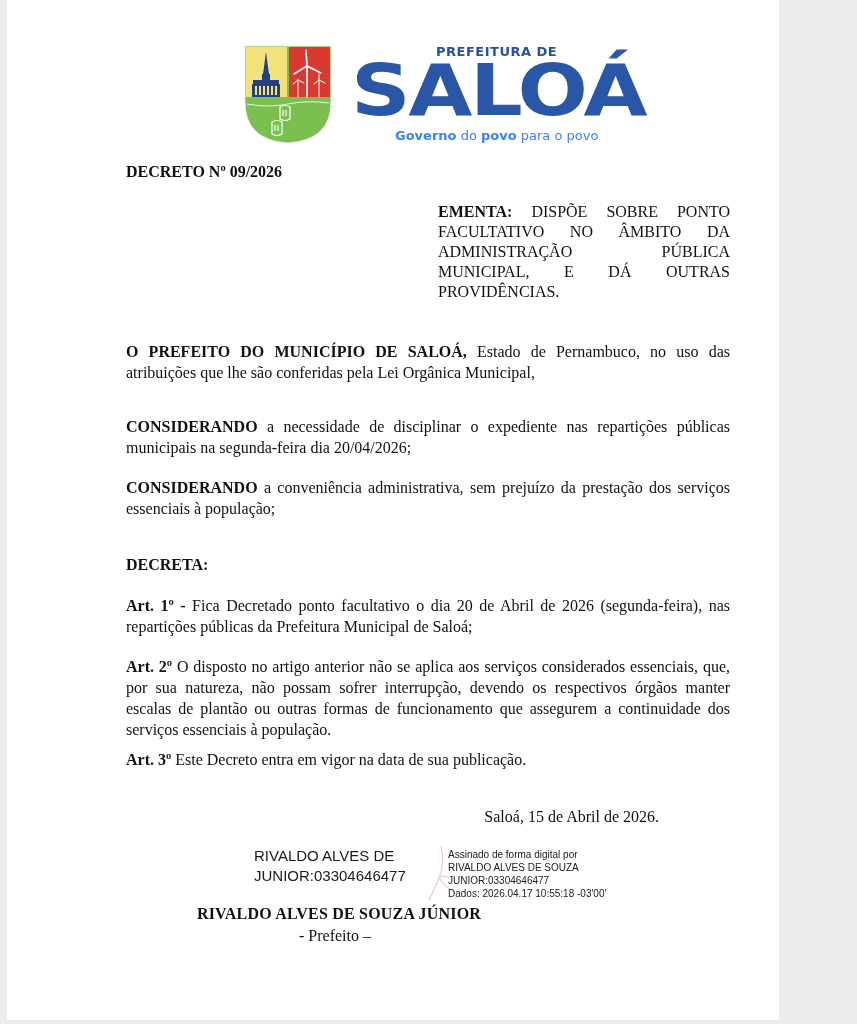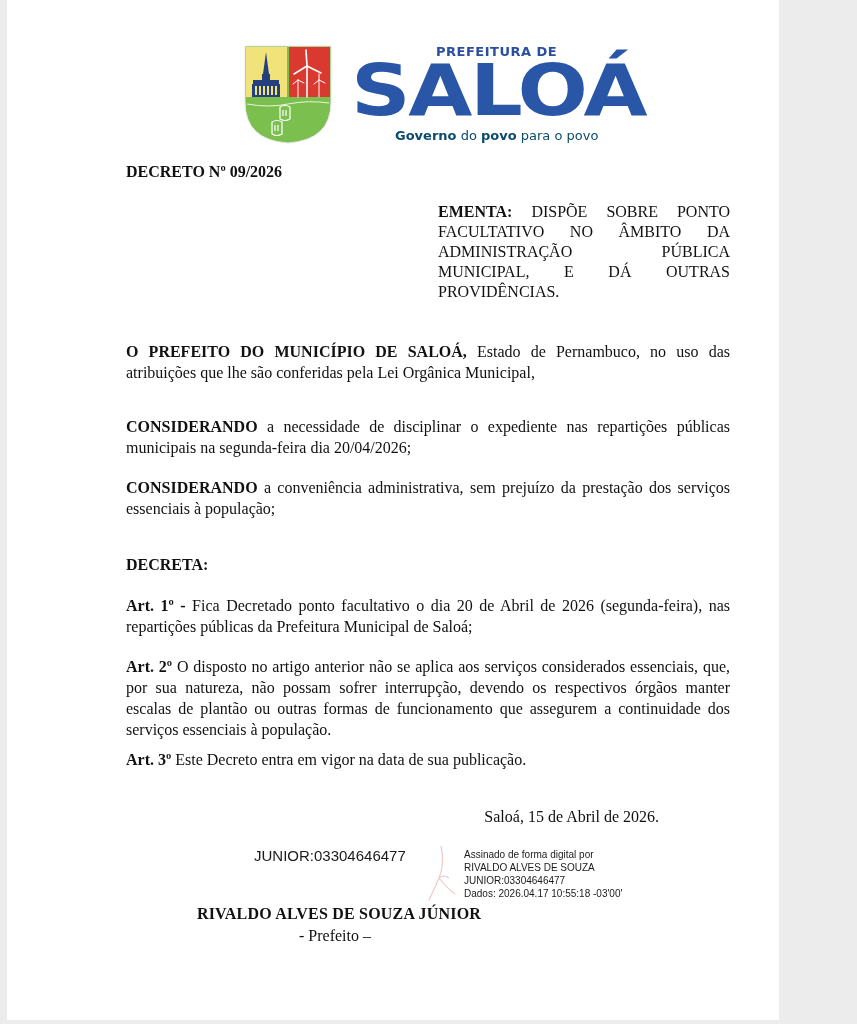--- a/index.html
+++ b/index.html
@@ -24,21 +24,21 @@
   }
   .brand-main {
     position: absolute; left: 108px; top: 6px;
     font-family: "DejaVu Sans", sans-serif; font-weight: bold;
     font-size: 72px; letter-spacing: -2px; color: #2a56a8; line-height: 80px;
     transform: scaleX(1.15); transform-origin: left center;
   }
   .brand-sub {
     position: absolute; left: 152px; top: 84px;
     font-family: "DejaVu Sans", sans-serif;
-    font-size: 13px; color: #0c4a6e; white-space: nowrap;
+    font-size: 13px; color: #3b82f6; white-space: nowrap;
   }
   .brand-sub b { font-weight: bold; }
 
   .title {
     position: absolute; left: 119px; top: 163px;
     font-weight: bold; font-size: 16px;
   }
   .ementa {
     position: absolute; left: 431px; top: 202px; width: 292px;
     font-size: 16px; line-height: 20px; text-align: justify;
@@ -54,21 +54,20 @@
   .sig-name-left {
     position: absolute; left: 247px; top: 846px;
     font-family: "Liberation Sans", sans-serif; font-size: 15px; line-height: 20px;
     color: #1a1a1a; width: 180px;
   }
   .sig-mark { position: absolute; left: 420px; top: 844px; width: 30px; height: 58px; }
   .sig-details {
     position: absolute; left: 441px; top: 848px;
     font-family: "Liberation Sans", sans-serif; font-size: 10px; line-height: 13px;
     color: #1a1a1a;
-    margin-left: 16px;
   }
   .signer {
     position: absolute; left: 0; width: 100%; text-align: center; top: 905px;
     font-weight: bold; font-size: 16px; letter-spacing: 0.2px;
     margin-left: -54px;
   }
   .role {
     position: absolute; left: 0; width: 100%; text-align: center; top: 927px;
     font-size: 16px; margin-left: -58px;
   }
@@ -158,20 +157,21 @@
     <b>Art. 2º</b><span> O disposto no artigo anterior não se aplica aos serviços considerados essenciais, que, por sua natureza, não possam sofrer interrupção, devendo os respectivos órgãos manter escalas de plantão ou outras formas de funcionamento que assegurem a continuidade dos serviços essenciais à população.</span>
   </div>
 
   <div class="para" style="top:749px">
     <b>Art. 3º</b><span> Este Decreto entra em vigor na data de sua publicação.</span>
   </div>
 
   <div class="date">Saloá, 15 de Abril de 2026.</div>
 
   <div class="sig-name-left">
+    <div>RIVALDO ALVES DE</div>
     <div>JUNIOR:03304646477</div>
   </div>
 
   <svg class="sig-mark" viewBox="0 0 30 58">
     <path d="M14,2 Q18,20 12,34 Q6,48 2,56 M12,34 Q20,44 28,50 M12,34 Q16,30 22,34" stroke="#f0c8c8" stroke-width="1.2" fill="none"></path>
   </svg>
 
   <div class="sig-details">
     <div>Assinado de forma digital por</div>
     <div>RIVALDO ALVES DE SOUZA</div>

